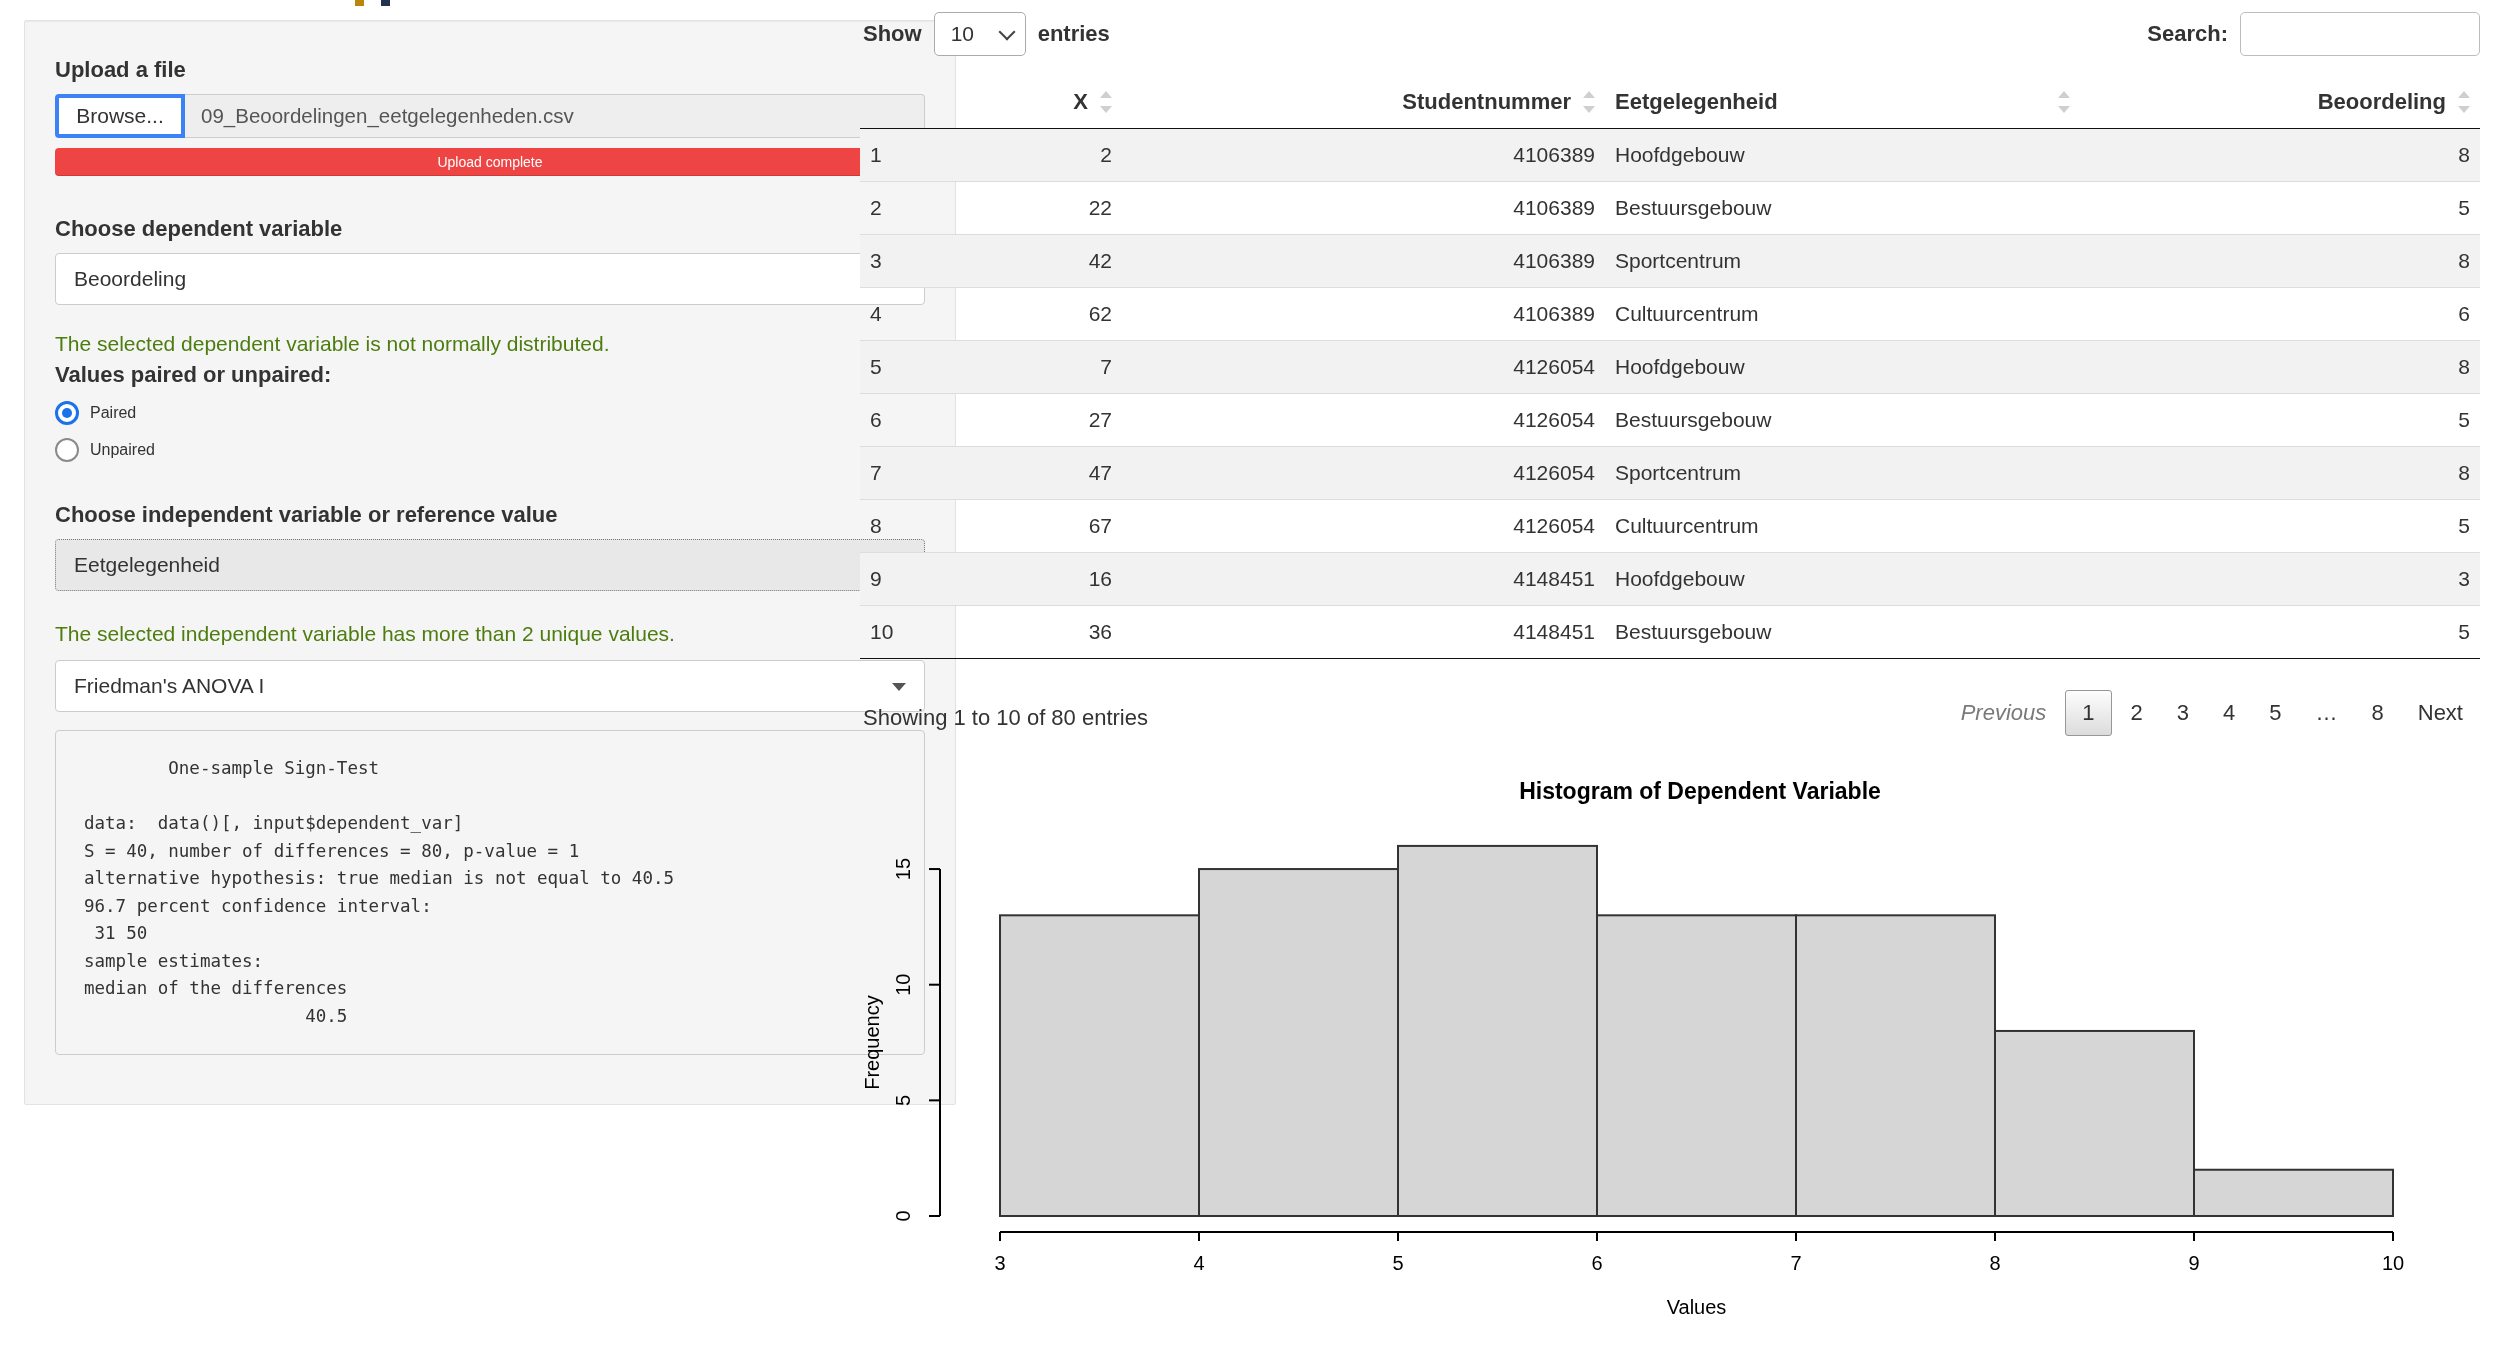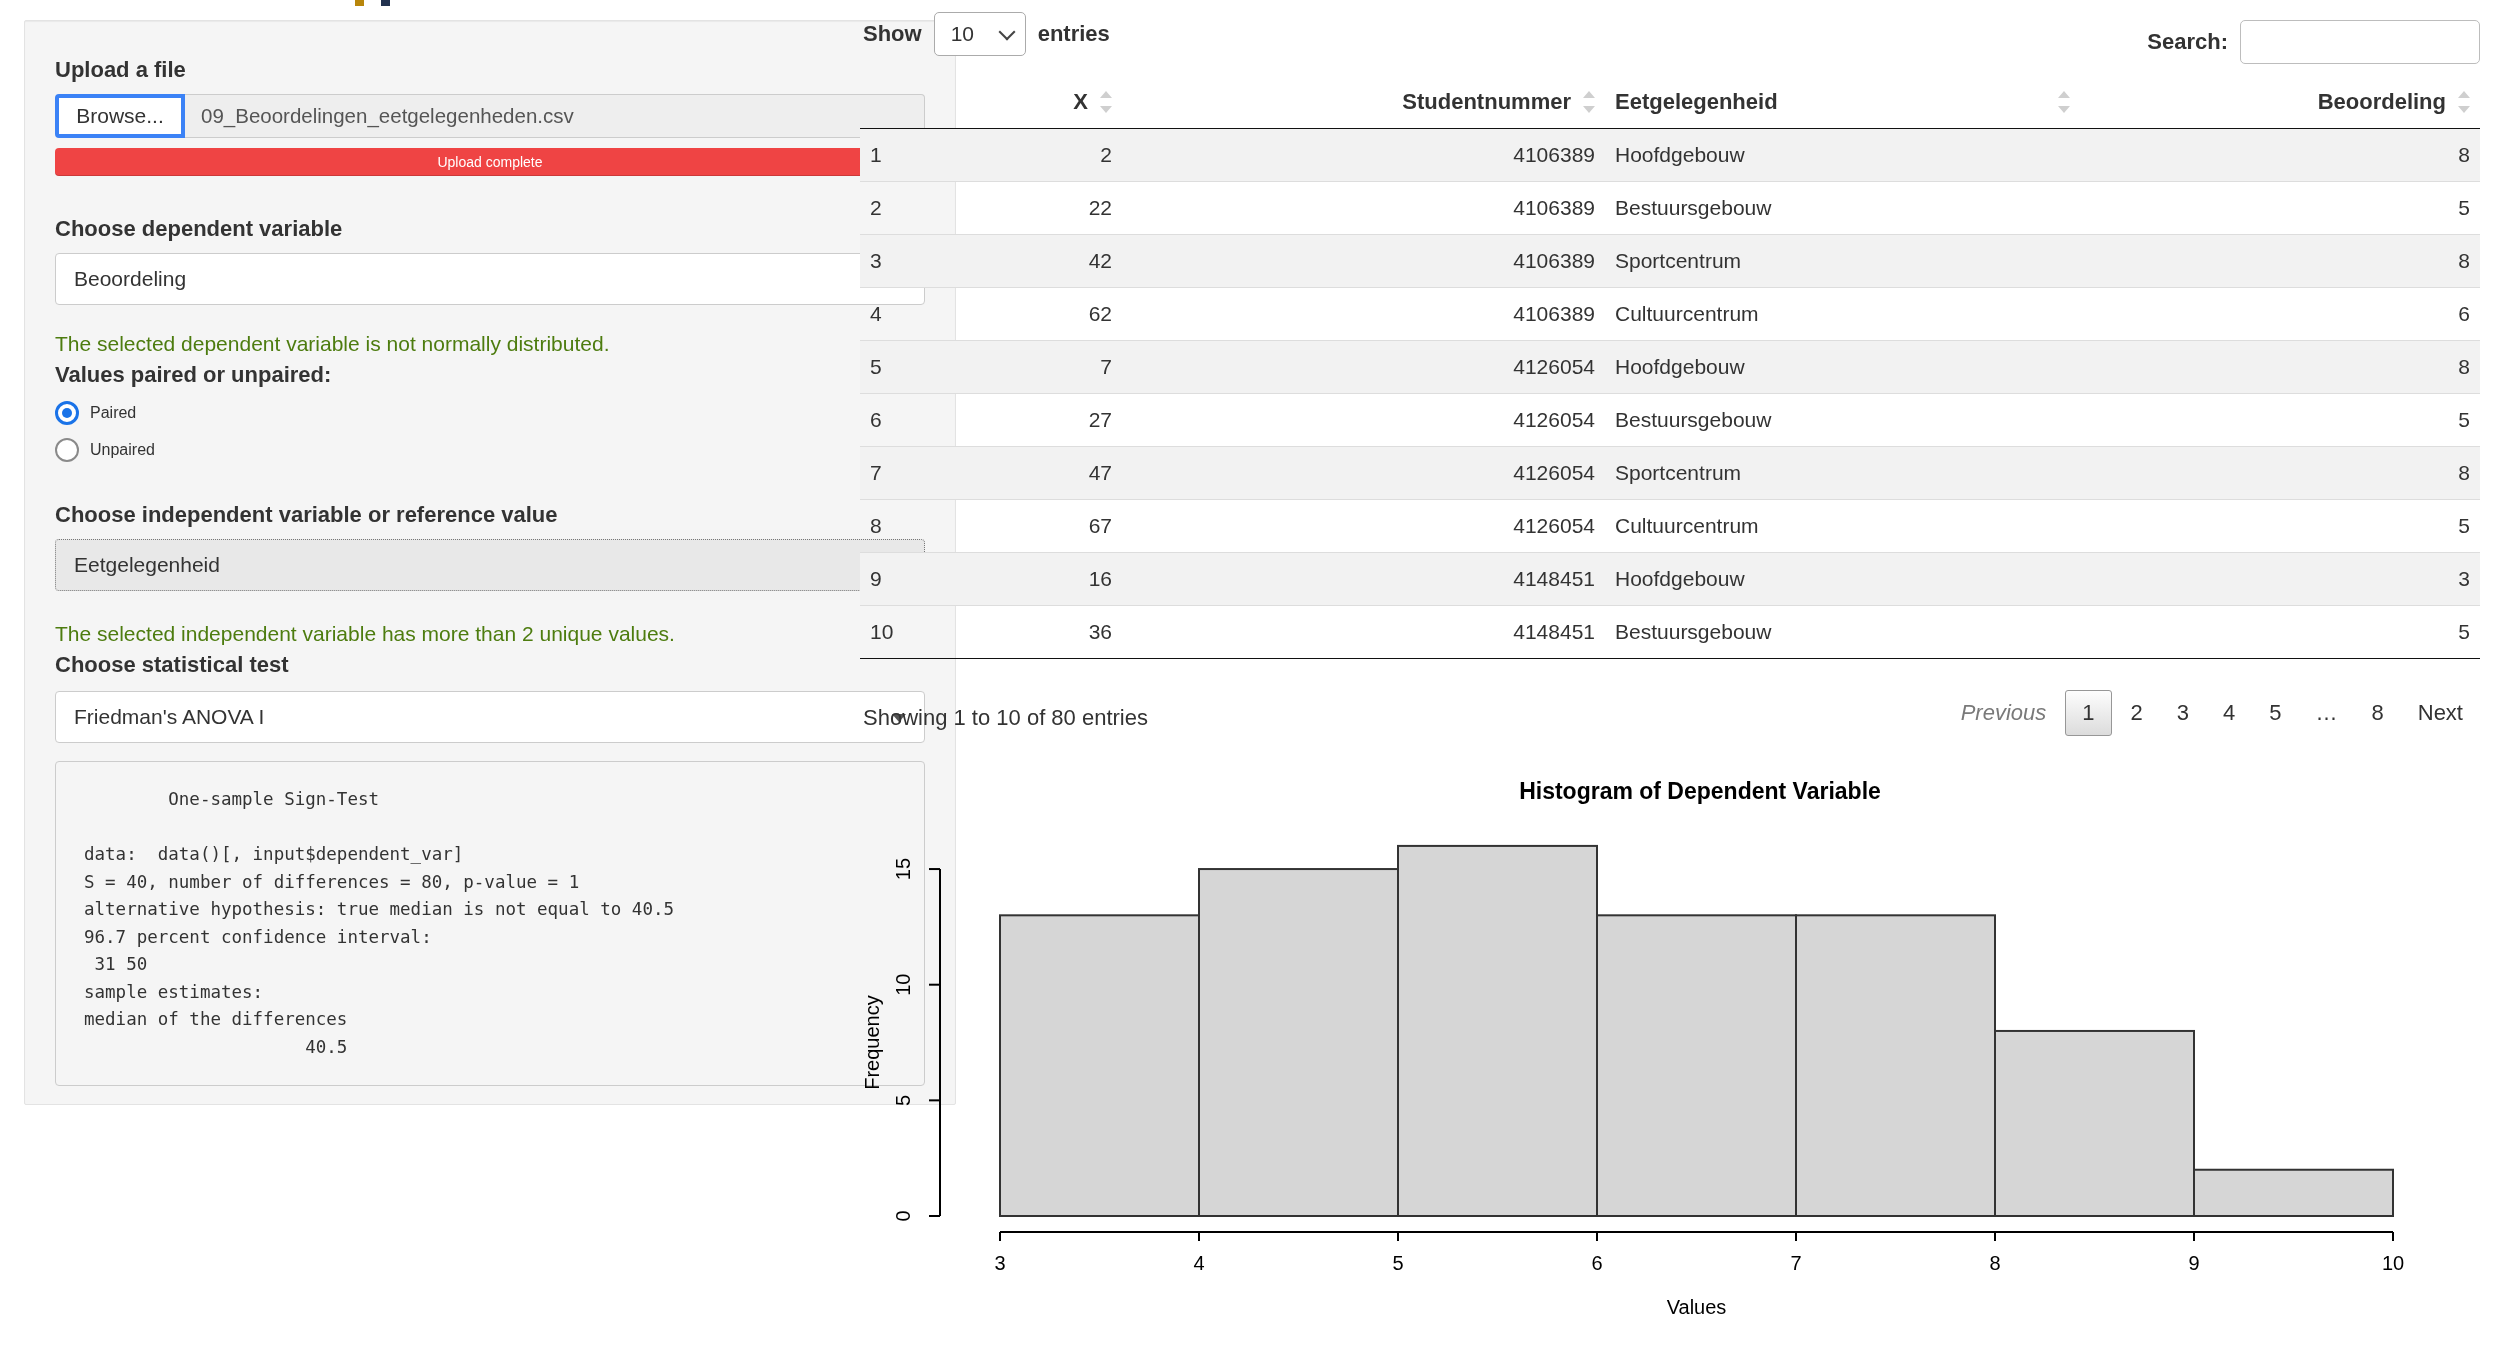--- a/index.html
+++ b/index.html
@@ -52,21 +52,21 @@
   
   .main{position:absolute;left:860px;top:0;width:1620px;height:1363px;}
   .dt-controls{position:absolute;left:0;top:10px;width:1620px;height:50px;}
   .show-wrap{position:absolute;left:3px;top:0;display:flex;align-items:center;height:48px;}
   .bold{font-weight:bold;font-size:22px;color:#333;}
   .lenbox{position:relative;width:92px;height:44px;margin:0 12px;border:1px solid #ababab;border-radius:5px;
     background:#fff;display:flex;align-items:center;padding-left:16px;box-sizing:border-box;
     font-size:21px;color:#333;cursor:pointer;}
   .chev{position:absolute;right:12px;top:50%;width:10px;height:10px;margin-top:-8px;
     border-right:2px solid #444;border-bottom:2px solid #444;transform:rotate(45deg);}
-  .search-wrap{position:absolute;right:0;top:8px;display:flex;align-items:center;height:48px;justify-content:space-between;}
+  .search-wrap{position:absolute;right:0;top:0;display:flex;align-items:center;height:48px;justify-content:space-between;}
   .search-input{width:240px;height:44px;margin-left:12px;border:1px solid #bdbdbd;border-radius:5px;
     background:#fff;box-sizing:border-box;font-size:21px;padding:0 10px;outline:none;color:#333;}
 
   table.dt{position:absolute;left:0;top:76px;width:1620px;border-collapse:collapse;table-layout:fixed;}
   table.dt th{font-weight:bold;font-size:22px;line-height:24px;padding:14px 10px;
     border-bottom:1px solid #111;position:relative;box-sizing:border-box;}
   table.dt th.sortable{padding-right:34px;}
   table.dt td{font-size:21px;line-height:24px;padding:14px 10px;border-top:1px solid #ddd;
     overflow:hidden;white-space:nowrap;box-sizing:border-box;}
   table.dt tr.odd td{background:#f2f2f2;}
@@ -126,21 +126,20 @@
         </div>
       </div>
 
     <div class="flabel sec">Choose independent variable or reference value</div>
     <div class="selbox gray">
       <span>Eetgelegenheid</span>
       <span class="tri"></span>
     </div>
 
     <p class="note note2">The selected independent variable has more than 2 unique values.</p>
-    <div class="flabel tight">Choose statistical test</div>
     <div class="selbox" style="margin-top:14px;">
       <span>Friedman's ANOVA I</span>
       <span class="tri"></span>
     </div>
 
     <pre class="verbatim">        One-sample Sign-Test
 
 data:  data()[, input$dependent_var]
 S = 40, number of differences = 80, p-value = 1
 alternative hypothesis: true median is not equal to 40.5

